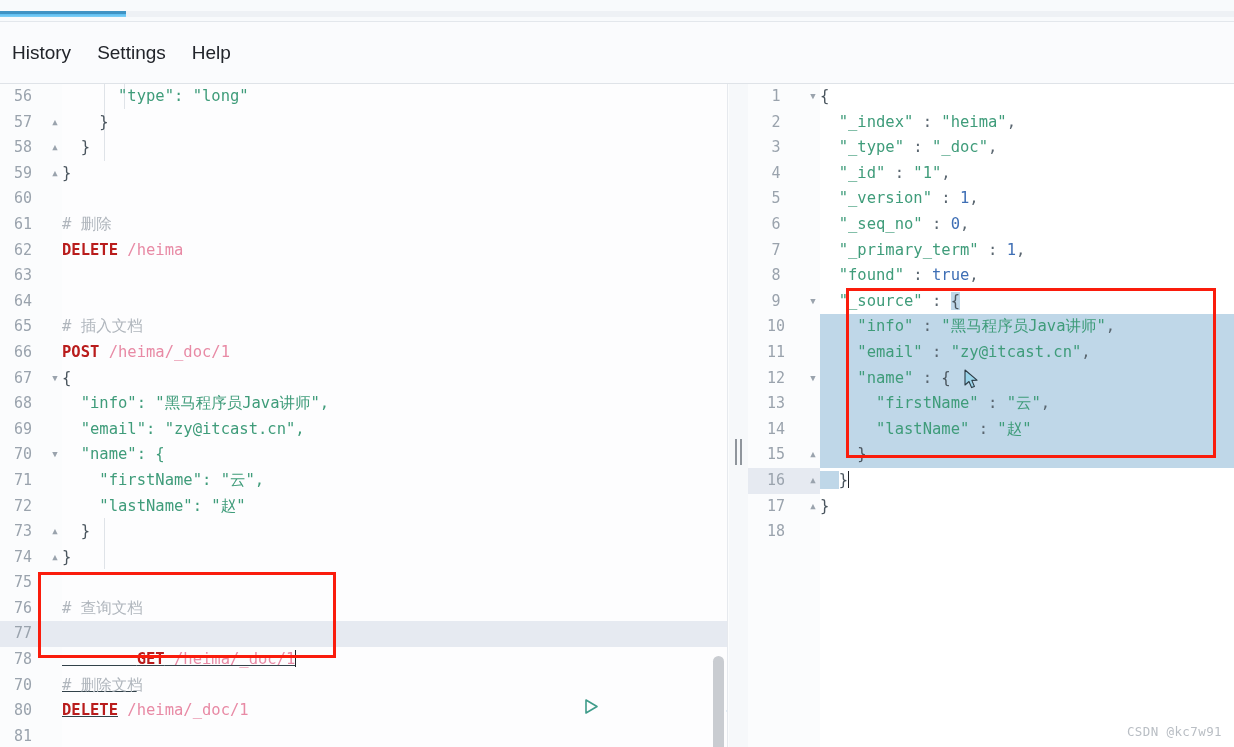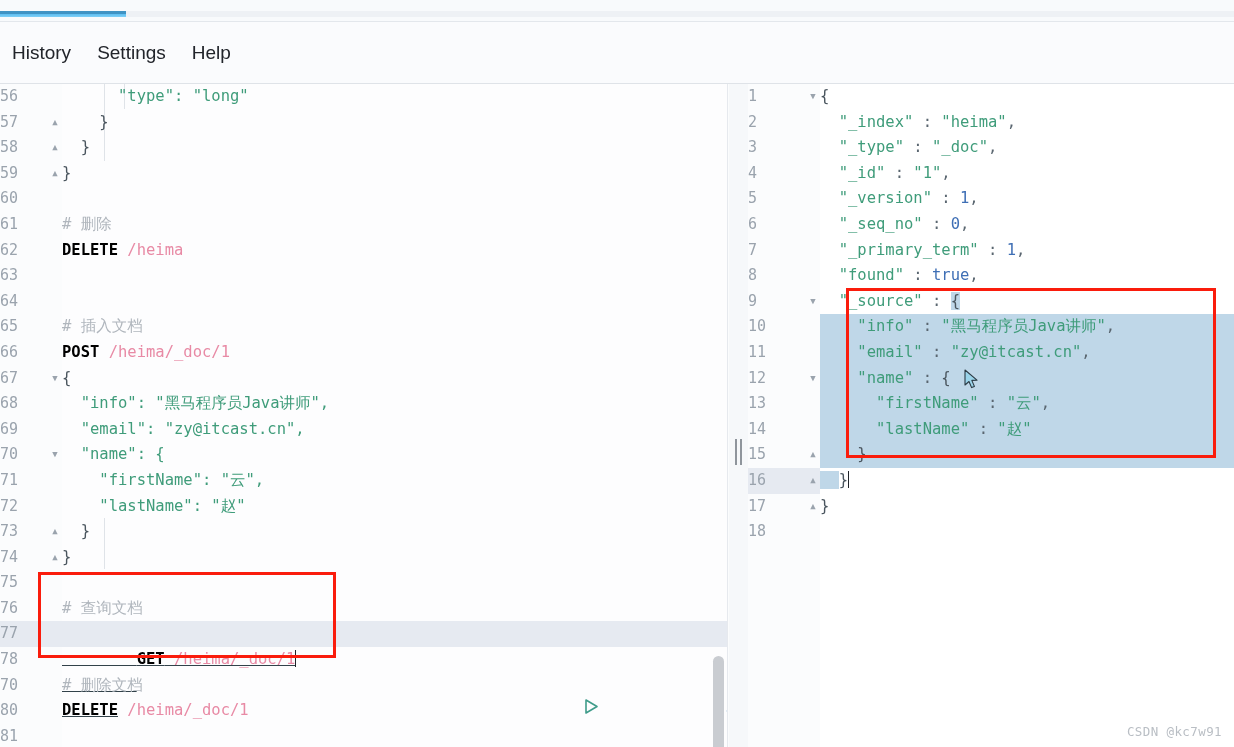--- a/index.html
+++ b/index.html
@@ -85,39 +85,39 @@
     white-space: pre;
     color: #32424a;
   }
   .ln {
     position: absolute;
     height: 25.6px;
     line-height: 25.6px;
     font-family: "DejaVu Sans Mono", "Liberation Mono", monospace;
     font-size: 15px;
     color: #9aa3ad;
-    text-align: left;
+    text-align: center;
   }
   .ln-left  { left: 0; width: 46px; }
   .ln-right { left: 0; width: 56px; }
   .fold {
     position: absolute;
     width: 14px; height: 25.6px;
     line-height: 25.6px;
     text-align: center;
     font-size: 9px;
     color: #9aa3ad;
     cursor: pointer;
   }
   .fold-left  { left: 48px; }
   .fold-right { left: 58px; }
 
   
   .c-comment { color: #b0b6bd; }
-  .c-method  { color: #000000; font-weight: 600; }
+  .c-method  { color: #b91c1c; font-weight: 600; }
   .c-url     { color: #e88aa5; }
   .c-key     { color: #3f9c7a; }
   .c-str     { color: #3f9c7a; }
   .c-punc    { color: #5a6670; }
   .c-num     { color: #3f6fb5; }
   .c-bool    { color: #3f6fb5; }
   .c-brace   { color: #4a555e; }
 
   .indent-guide {
     position: absolute;

